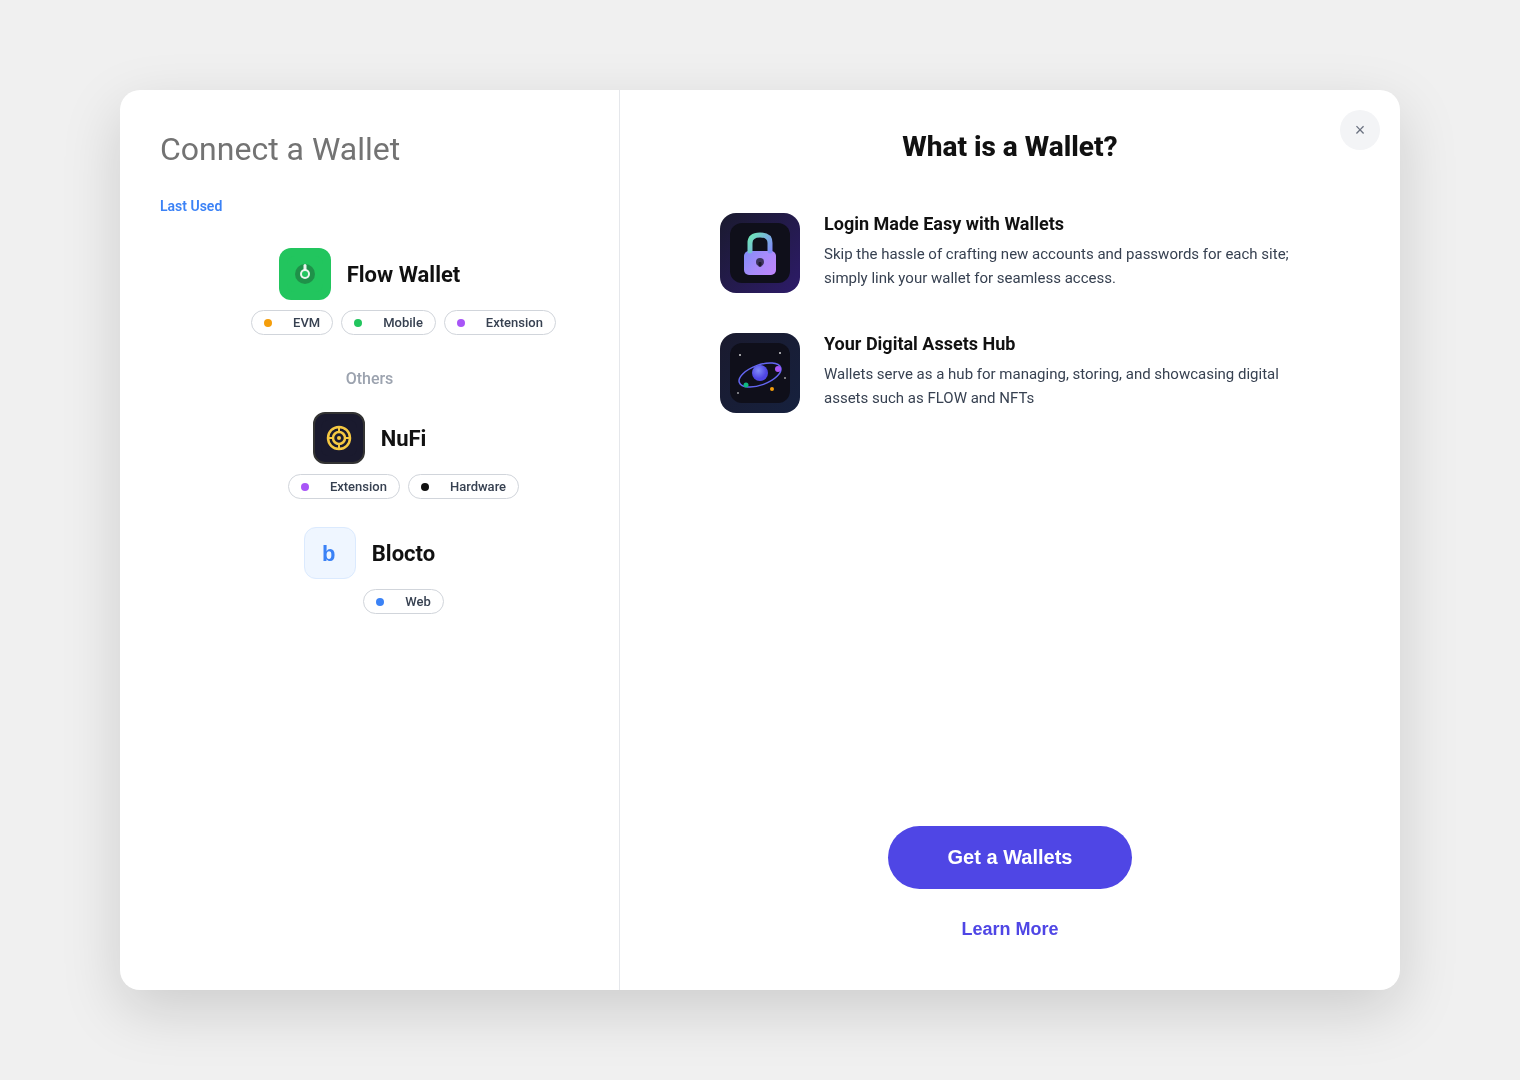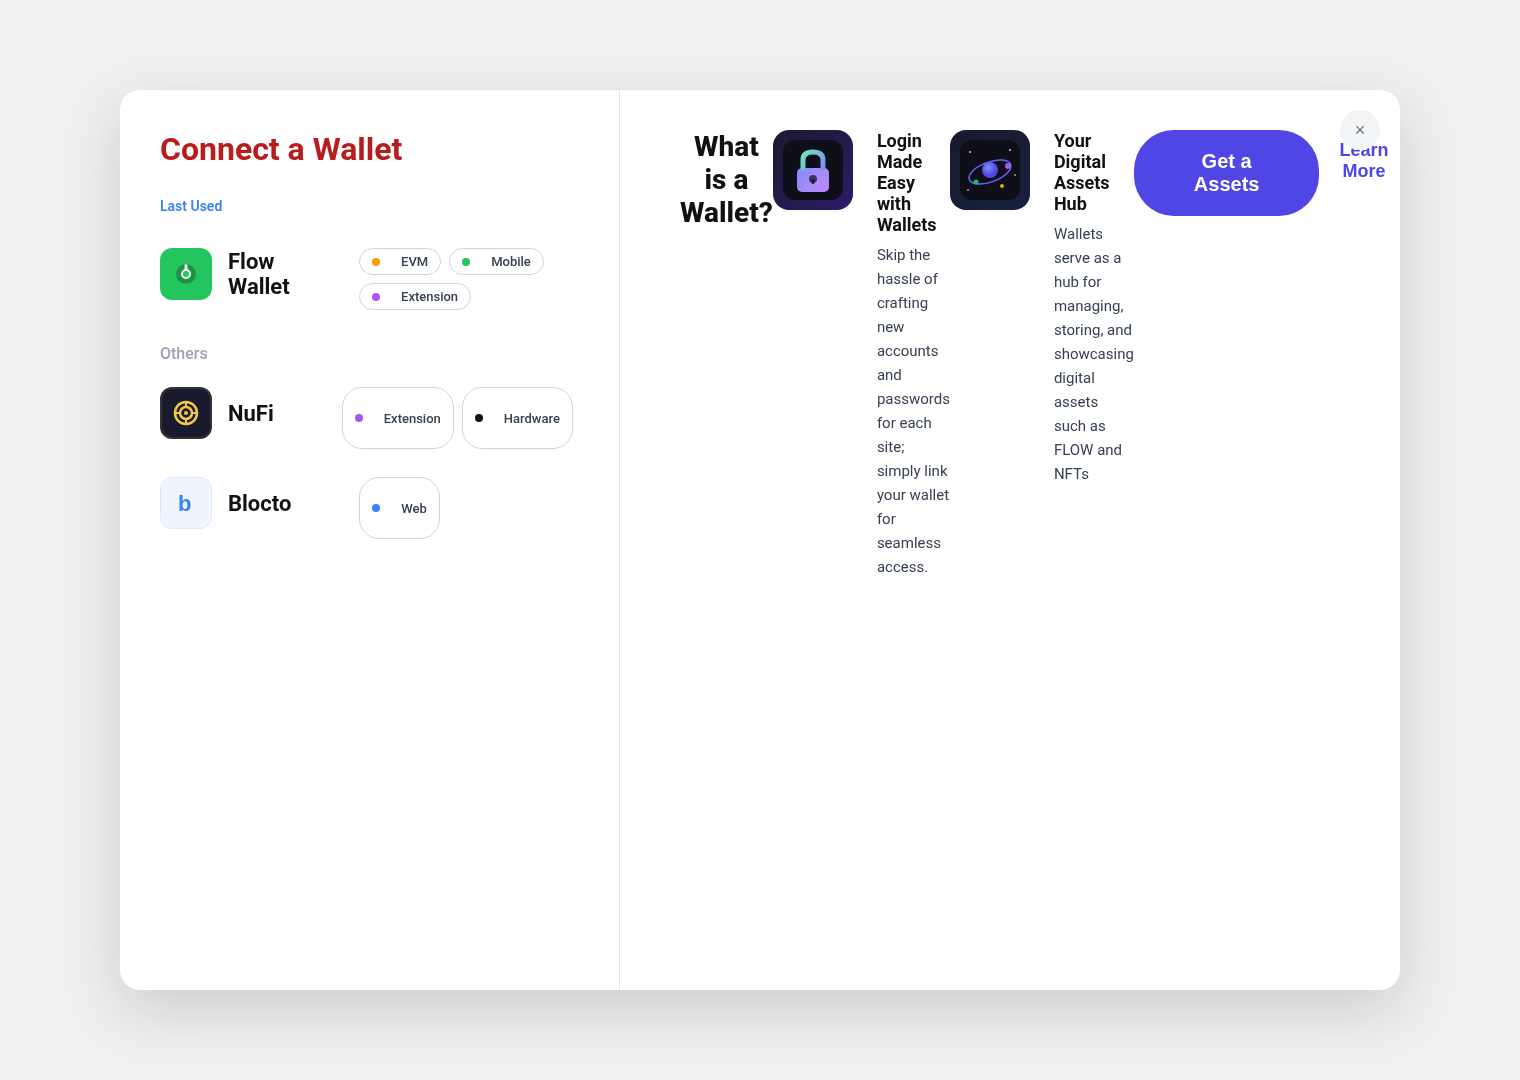--- a/index.html
+++ b/index.html
@@ -27,38 +27,39 @@
     
     .left-panel {
       width: 500px;
       flex-shrink: 0;
       padding: 40px 40px 40px 40px;
       border-right: 1px solid #e5e7eb;
     }
 
     .modal-title {
       font-size: 32px;
-      font-weight: 700;
-      color: #b91c1c;
+      font-weight: 400;
+      color: #737373;
       margin-bottom: 30px;
       line-height: 1.2;
     }
 
     .section-label {
       font-size: 14px;
       font-weight: 600;
       color: #3b82f6;
       margin-bottom: 20px;
     }
 
     .wallet-item {
       display: flex;
-      flex-direction: row;
+      flex-direction: column;
       padding: 14px 0;
       cursor: pointer;
+      align-items: center;
     }
 
     .wallet-header {
       display: flex;
       align-items: center;
       gap: 16px;
       margin-bottom: 10px;
     }
 
     .wallet-icon {
@@ -116,28 +117,30 @@
       height: 8px;
       border-radius: 50%;
       flex-shrink: 0;
     }
 
     .others-label {
       font-size: 16px;
       font-weight: 500;
       color: #9ca3af;
       margin: 20px 0 10px 0;
+      text-align: center;
     }
 
     
     .right-panel {
       flex: 1;
       padding: 40px 60px;
       display: flex;
-      align-items: flex-start;
+      flex-direction: column;
+      align-items: center;
     }
 
     .right-title {
       font-size: 28px;
       font-weight: 800;
       color: #111111;
       text-align: center;
       margin-bottom: 50px;
     }
 
@@ -387,17 +390,17 @@
         </svg>
       </div>
       <div class="info-text-block">
         <div class="info-heading">Your Digital Assets Hub</div>
         <div class="info-desc">Wallets serve as a hub for managing, storing, and showcasing digital assets such as FLOW and NFTs</div>
       </div>
     </div>
 
     <div class="spacer"></div>
 
-    <button class="get-wallet-btn">Get a Assets</button>
+    <button class="get-wallet-btn">Get a Wallets</button>
     <button class="learn-more-btn">Learn More</button>
   </div>
 
 </div>
 
 </body></html>

